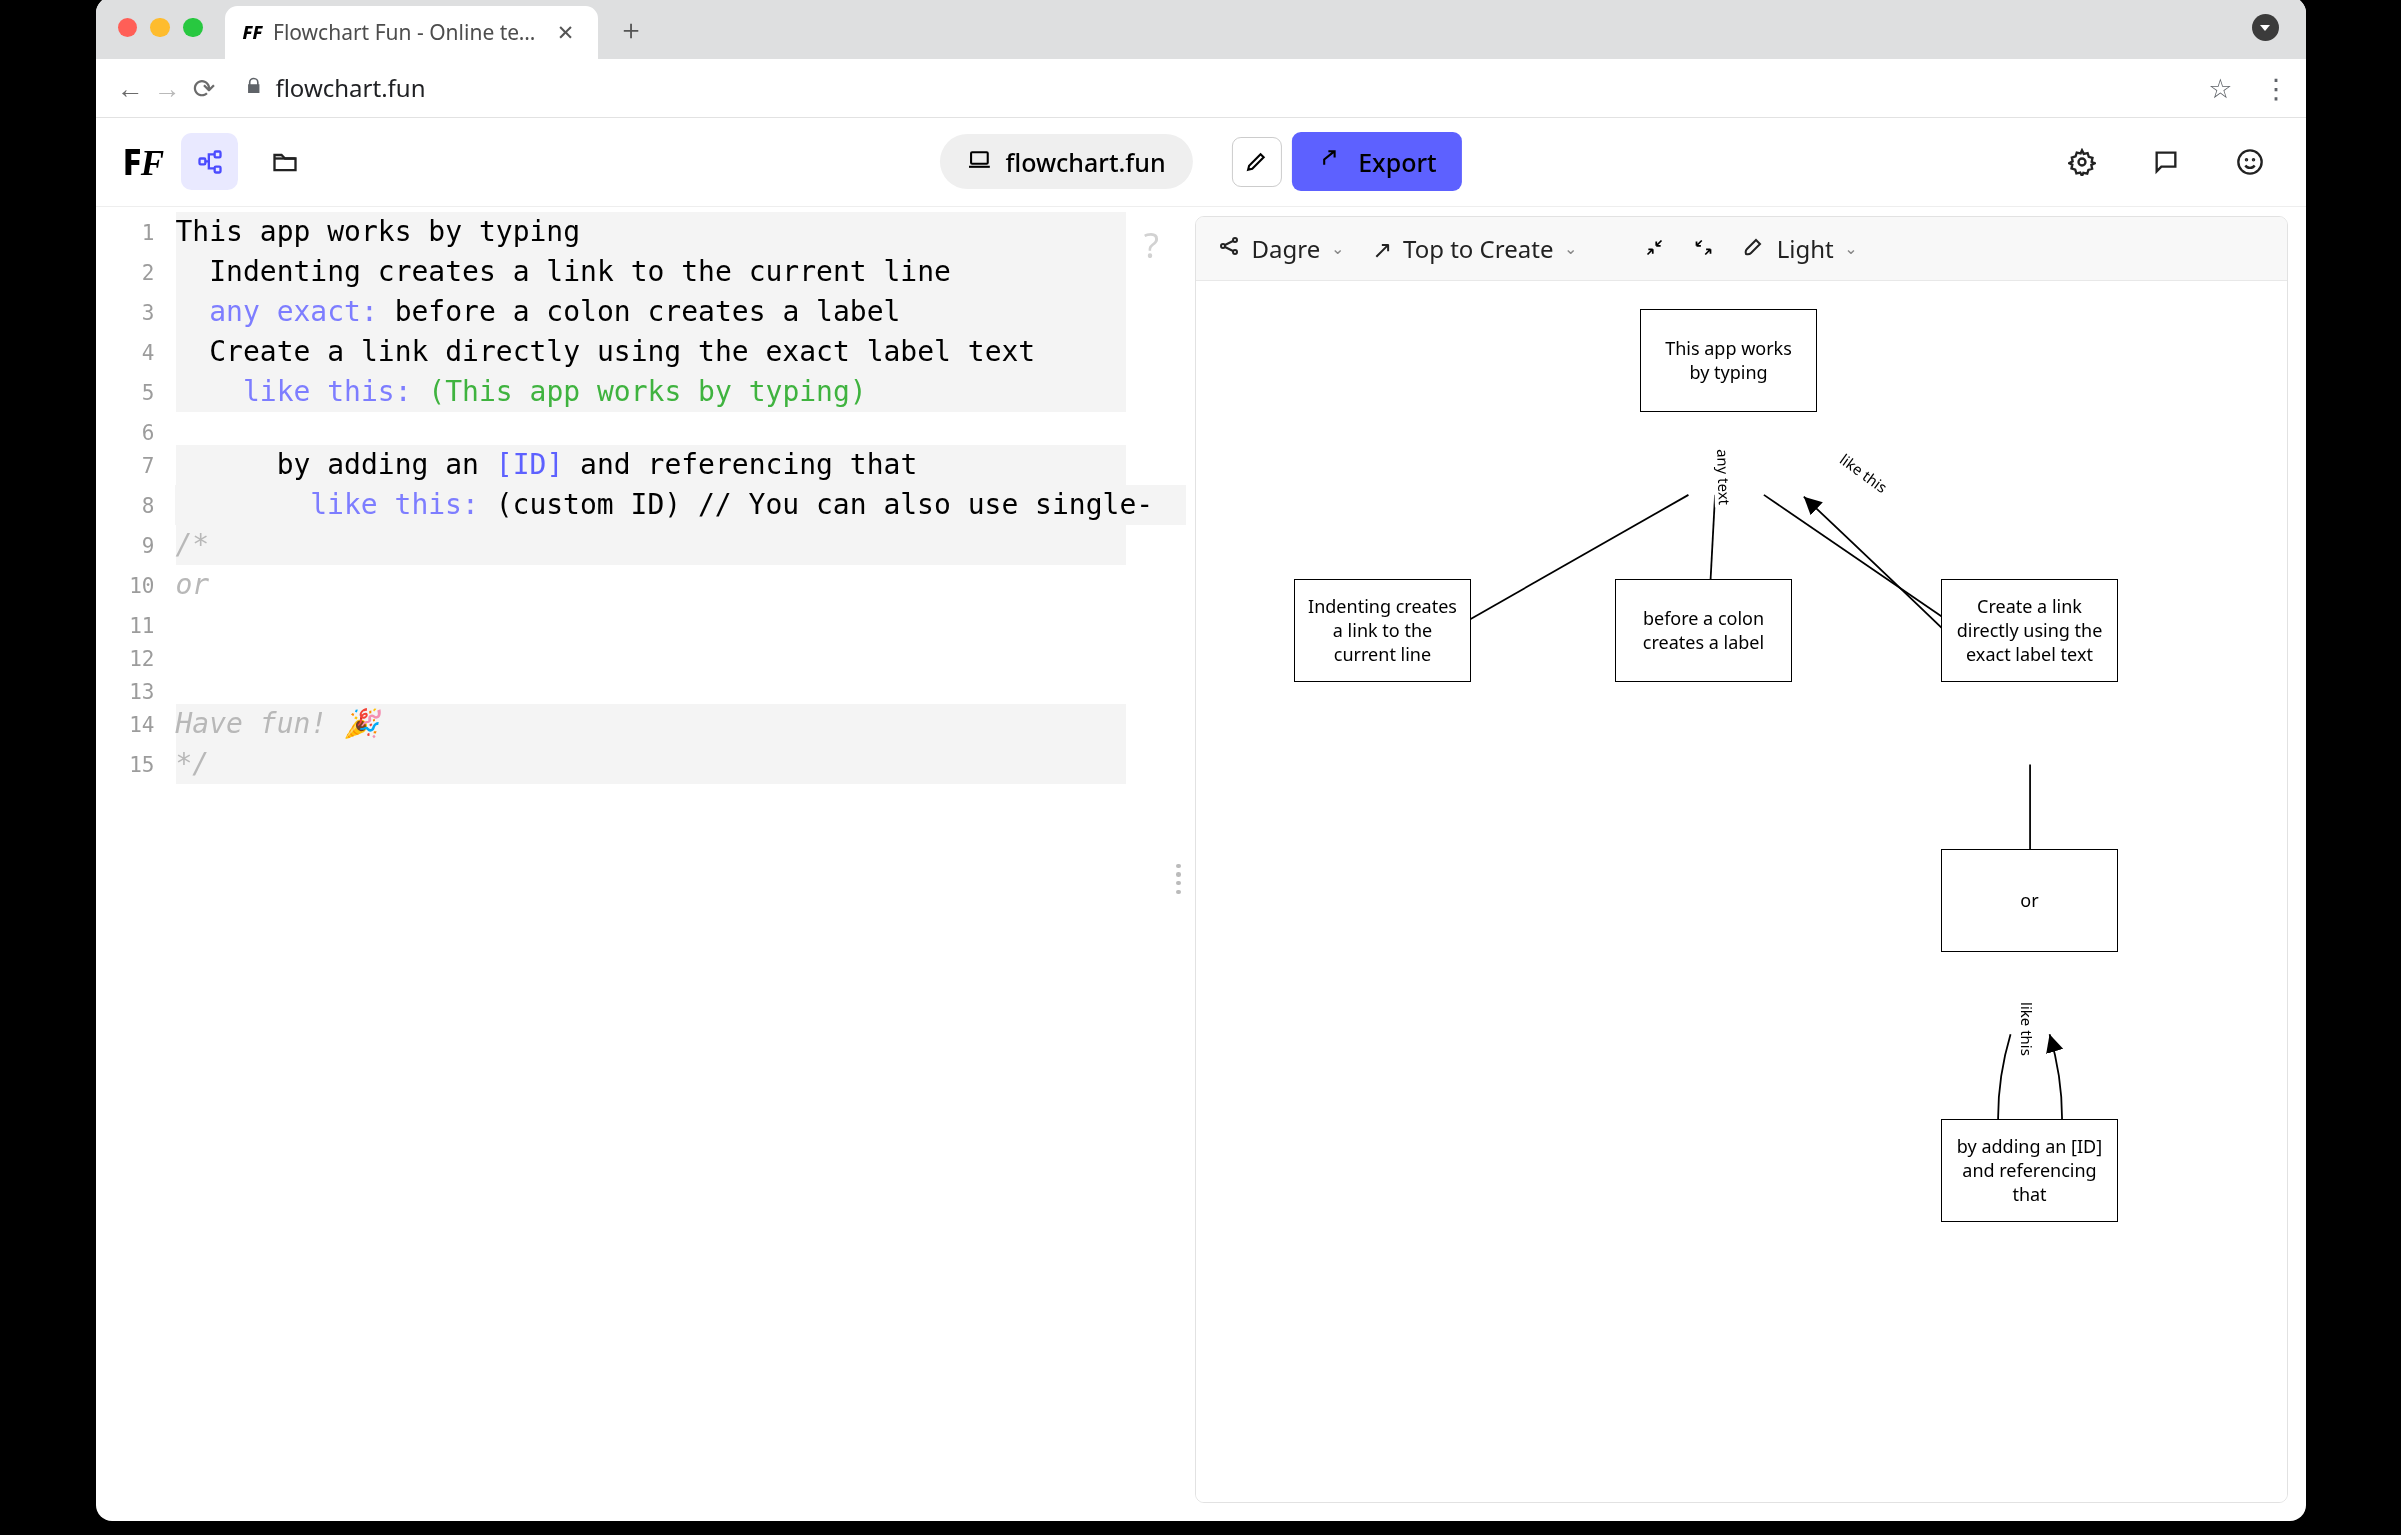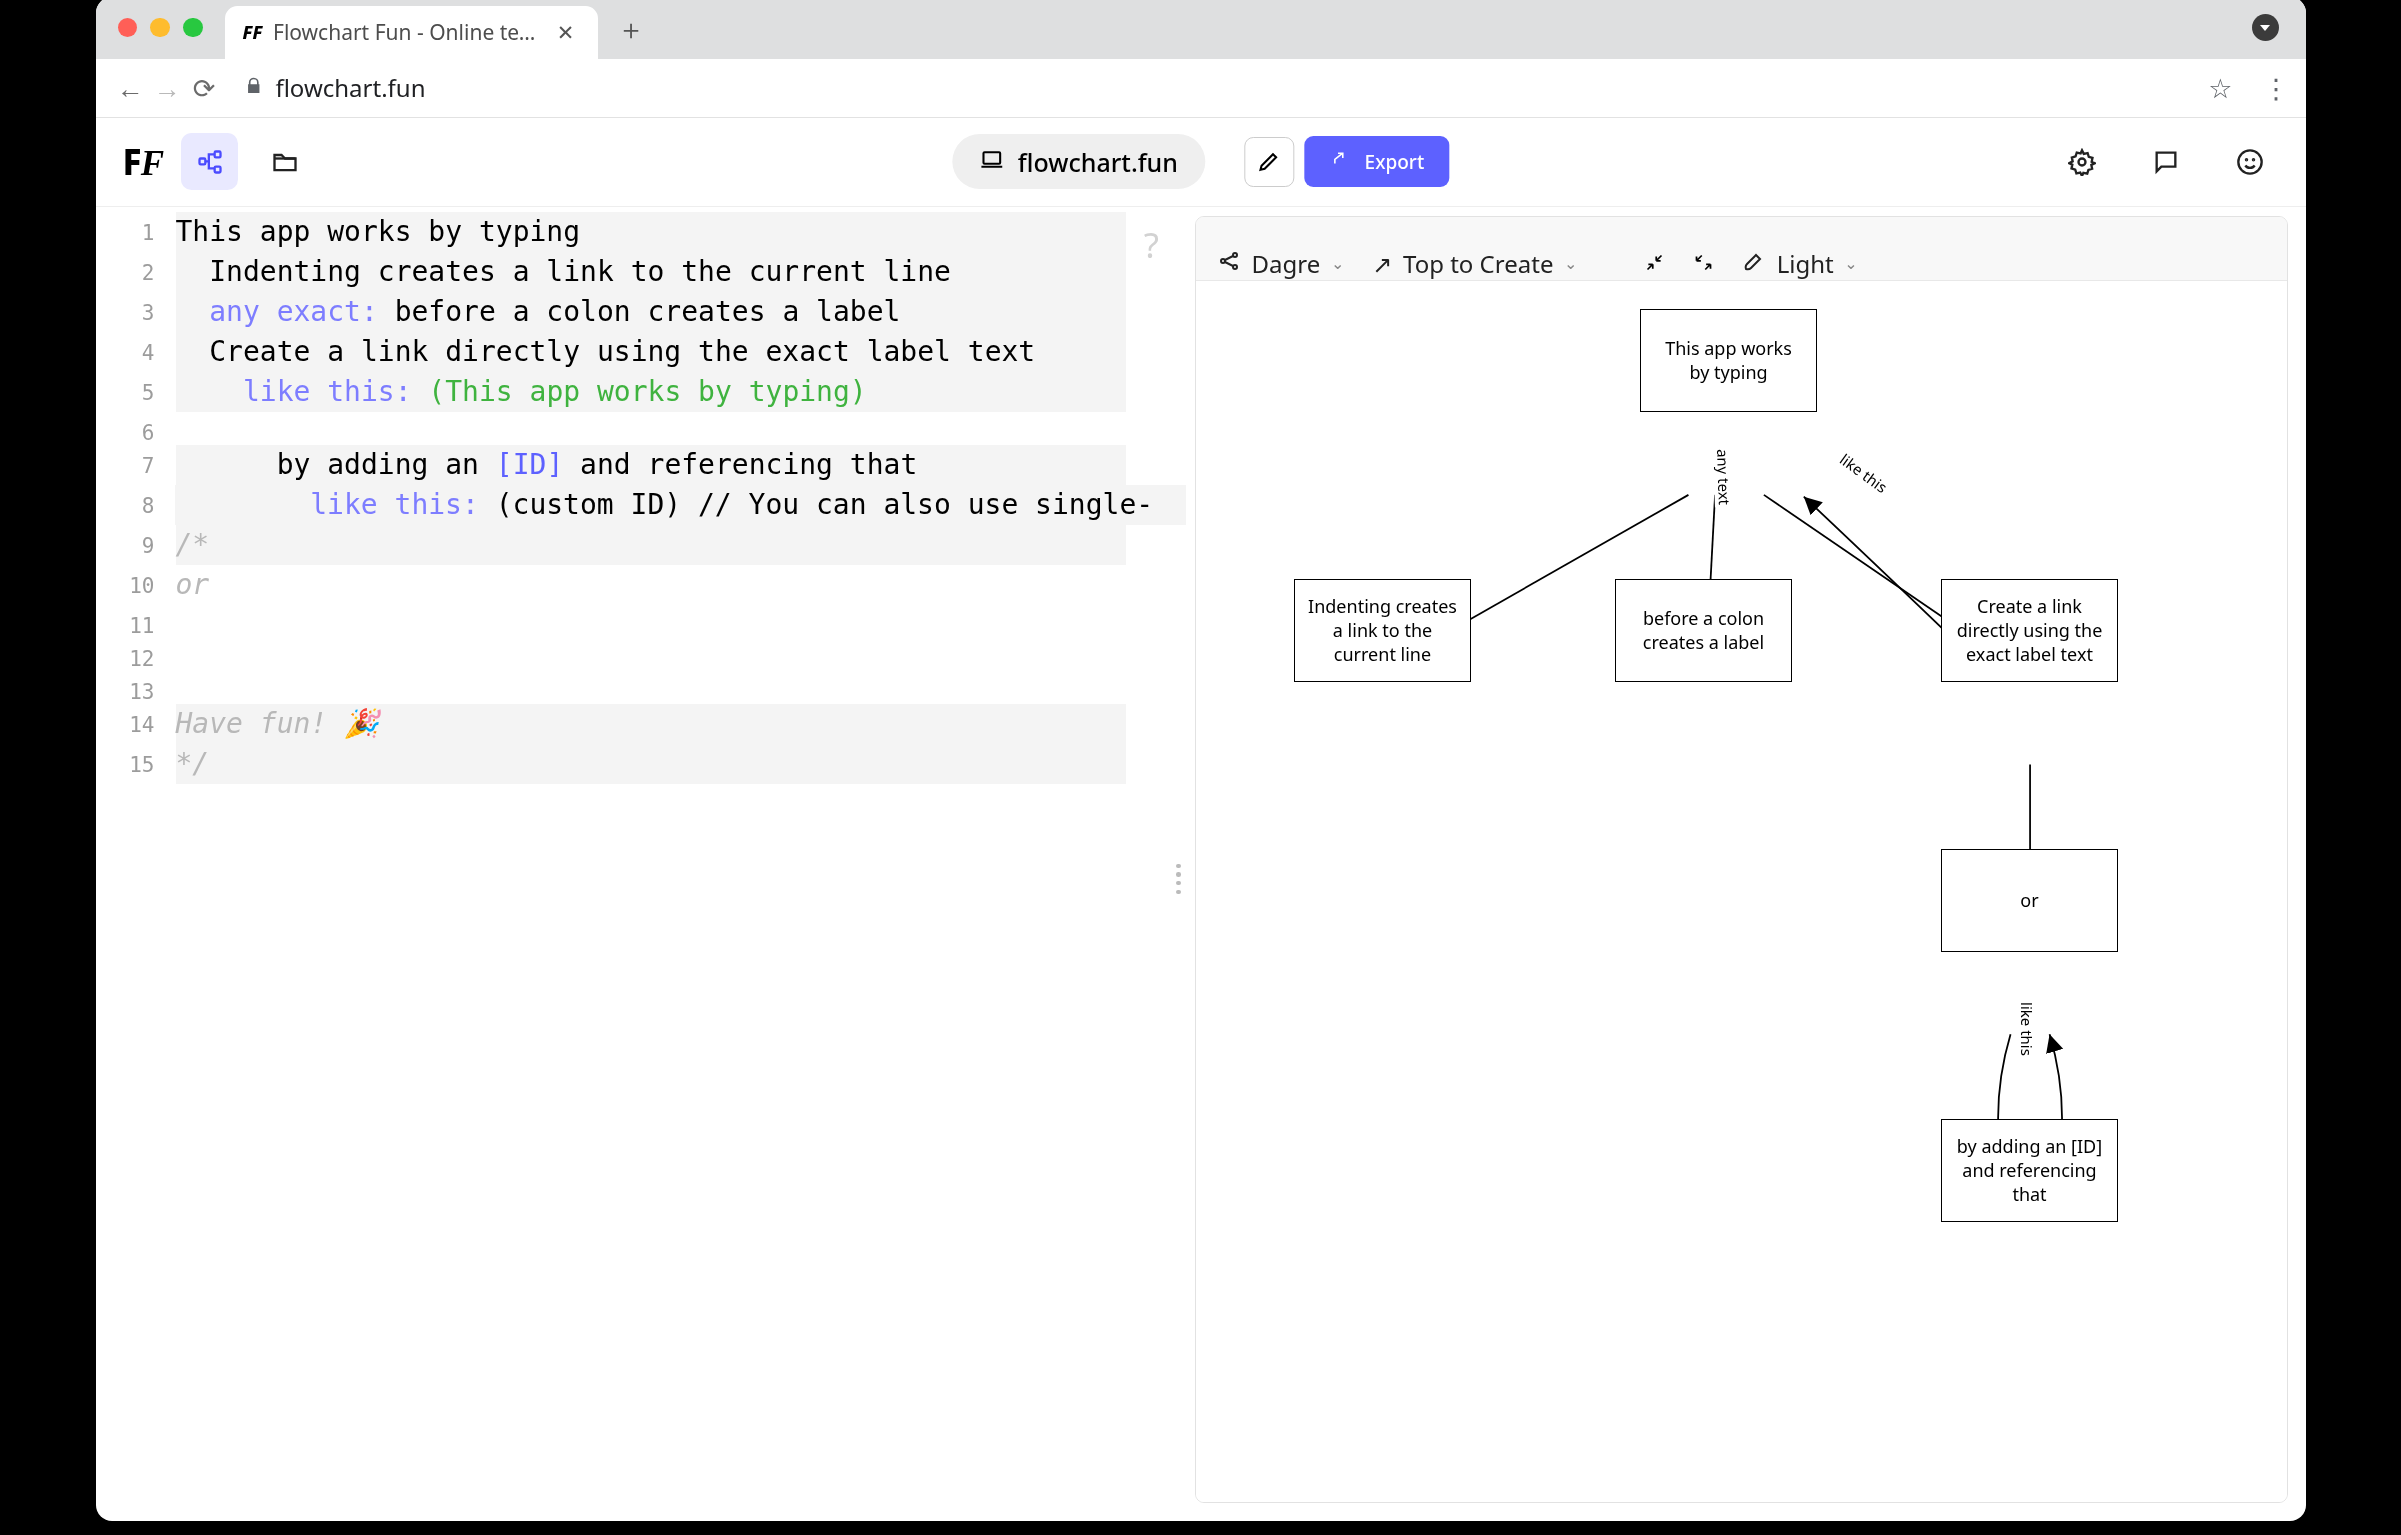--- a/index.html
+++ b/index.html
@@ -27,39 +27,39 @@
 
 .app-toolbar { height: 89px; background: #fff; display: flex; align-items: center; padding: 0 27px; gap: 18px; border-bottom: 0.9px solid #eee; }
 .logo-ff { font-weight: 800; font-size: 35px; letter-spacing: -0.9px; }
 .logo-ff .it { font-style: italic; font-family: Georgia, serif; }
 .icon-btn { width: 57px; height: 57px; border-radius: 10.6px; display: flex; align-items: center; justify-content: center; font-size: 28px; color: #222; }
 .icon-btn.active { background: #e9e9ff; color: #4b4bff; }
 .toolbar-center { position: absolute; left: 50%; transform: translateX(-50%); display: flex; align-items: center; gap: 18px; }
 .badge-center { background: #efefef; border-radius: 44px; padding: 10.6px 27px; display: flex; align-items: center; gap: 14px; font-size: 25px; font-weight: 500; }
 .toolbar-right-cluster { display: flex; align-items: center; gap: 10.6px; margin-left: 21px; }
 .outline-btn { border: 0.9px solid #ccc; border-radius: 9px; width: 50px; height: 50px; display: flex; align-items: center; justify-content: center; font-size: 25px; }
-.export-btn { background: #5d61ff; color: #ffffff; border-radius: 9px; padding: 12.4px 25px; font-size: 19px; font-weight: 500; display: flex; align-items: center; gap: 16px; }
+.export-btn { background: #5d61ff; color: #000000; border-radius: 9px; padding: 12.4px 25px; font-size: 25px; font-weight: 500; display: flex; align-items: center; gap: 16px; }
 .toolbar-far { margin-left: auto; display: flex; gap: 27px; color: #222; }
 
 .app-body { flex: 1; display: flex; overflow: hidden; position: relative; }
 .editor-col { flex: 1; position: relative; overflow: hidden; padding-top: 5.3px; }
 .line { display: flex; align-items: flex-start; }
 .gutter { width: 80px; text-align: right; color: #9c9c9c; font-size: 21px; padding-right: 21px; padding-top: 9px; font-family: 'SF Mono', Menlo, Consolas, monospace; }
 .code { font-family: 'SF Mono', Menlo, Consolas, monospace; font-size: 28px; white-space: pre; padding: 3.5px 0; }
 .code.hl { background: #f4f4f4; padding-right: 35px; min-width: 950px; }
 .tok-label { color: #7d7dff; }
 .tok-ref { color: #3fb33f; }
 .tok-id { color: #5d61ff; }
 .tok-fade { color: #b8b8b8; font-style: italic; }
 .qmark { position: absolute; top: 14px; right: 27px; font-size: 35px; color: #d2d2d2; }
 .handle-dots { position: absolute; right: 5.3px; top: 50%; display: flex; flex-direction: column; gap: 4.4px; }
 .handle-dots i { width: 4.4px; height: 4.4px; background: #bbb; border-radius: 50%; }
 
 .preview-col { flex: 1; border: 0.9px solid #e2e2e2; border-radius: 9px; margin: 9px 18px 18px 9px; display: flex; flex-direction: column; background: #fff; overflow: hidden; }
-.preview-bar { height: 64px; background: #f8f8f8; border-bottom: 0.9px solid #e8e8e8; display: flex; align-items: flex-end; padding: 0 21px; gap: 28px; font-size: 24px; }
+.preview-bar { height: 64px; background: #f8f8f8; border-bottom: 0.9px solid #e8e8e8; display: flex; align-items: center; padding: 0 21px; gap: 28px; font-size: 24px; }
 .dd { display: flex; align-items: center; gap: 10.6px; color: #222; }
 .dd .chev { color: #888; font-size: 16px; }
 .preview-bar .spacer { flex: 0 0 10.6px; }
 .diagram { flex: 1; position: relative; background: #fff; }
 .node { position: absolute; border: 1.8px solid #000; background: #fff; font-size: 18px; text-align: center; padding: 10.6px 12.4px; display: flex; align-items: center; justify-content: center; }
 .edge-label { position: absolute; font-size: 15px; background: #fff; padding: 0 1.8px; }
 
 svg.arrows { position: absolute; inset: 0; width: 100%; height: 100%; }
 svg.ico { width: 1em; height: 1em; }
 </style>

